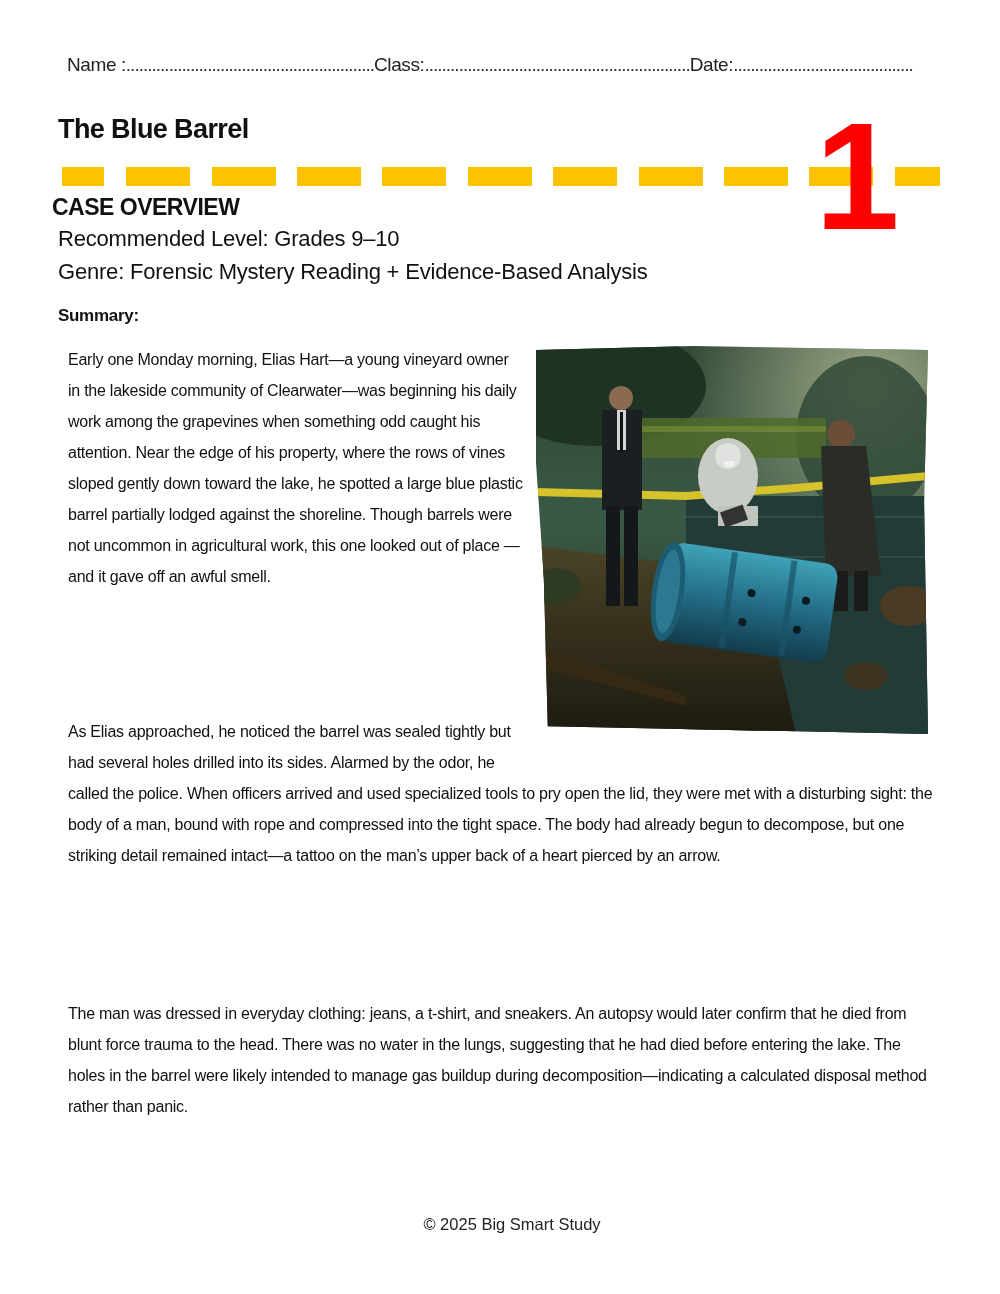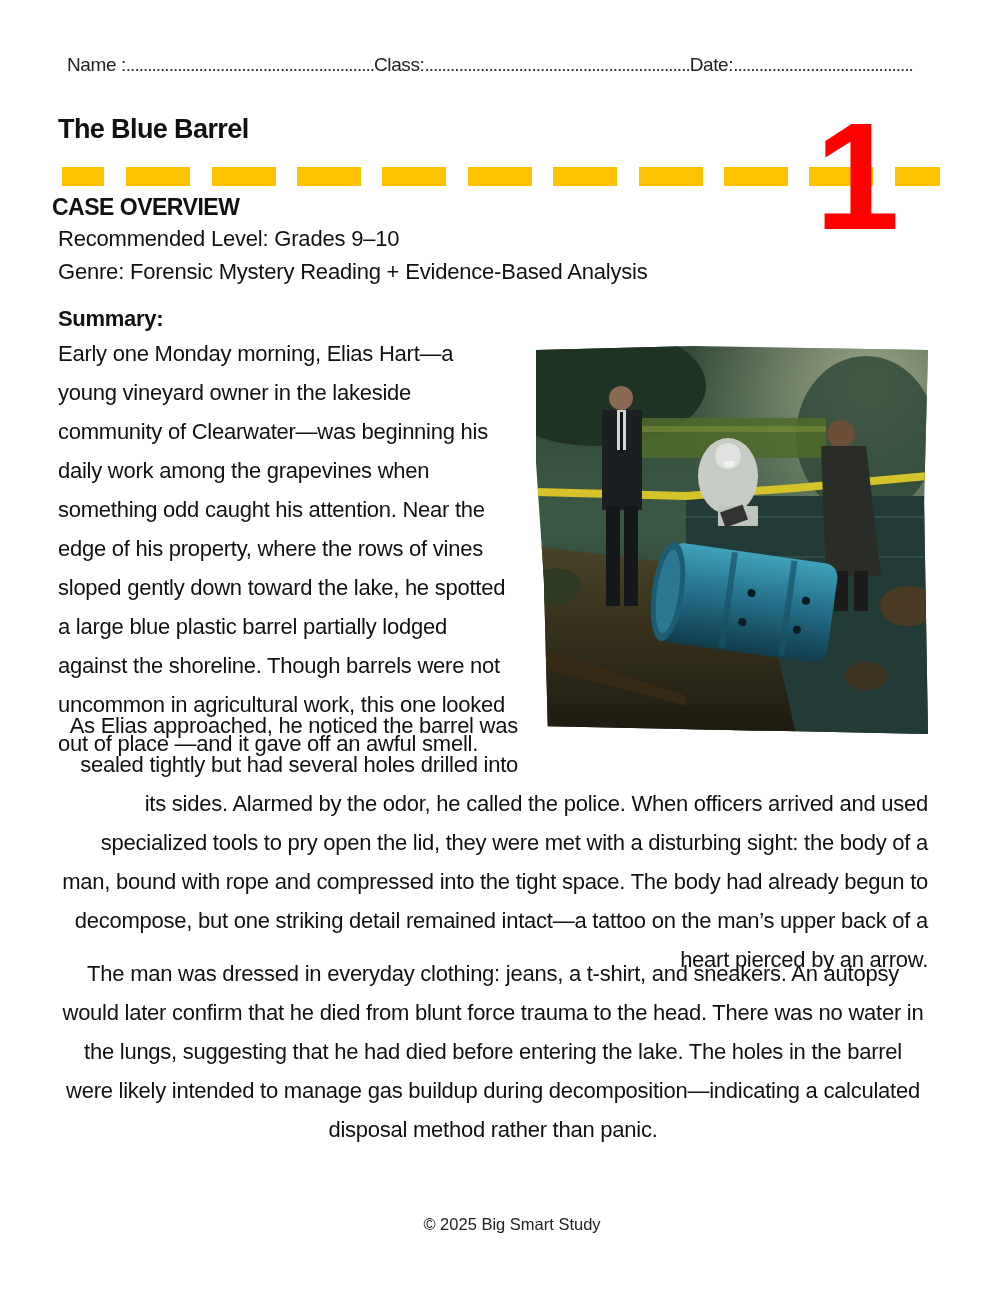--- a/index.html
+++ b/index.html
@@ -7,25 +7,25 @@
          font-family: "Liberation Sans", "DejaVu Sans", sans-serif; color: #111; }
   .header-line { position: absolute; left: 67px; top: 54px; width: 880px; height: 26px;
                  font-size: 19px; color: #222; white-space: nowrap; display: flex; align-items: flex-start; letter-spacing: -0.4px; }
   .header-line .dots { letter-spacing: -1px; color: #333; }
   .title { position: absolute; left: 58px; top: 114px; font-size: 27px; font-weight: bold; letter-spacing: -0.6px; margin: 0; }
   .dash-row { position: absolute; left: 62px; top: 167px; height: 19px; width: 878px; }
   .dash { position: absolute; top: 0; height: 19px; background: #FDC300; }
   .big-number { position: absolute; left: 815px; top: 100px; font-size: 152px; font-weight: bold; color: #FF0000; line-height: 1; }
   .case-overview { position: absolute; left: 52px; top: 194px; font-size: 23px; font-weight: bold; letter-spacing: -0.5px; margin: 0; }
   .meta { position: absolute; left: 58px; font-size: 22px; letter-spacing: -0.2px; }
-  .summary-label { position: absolute; left: 58px; top: 306px; font-size: 22px; font-weight: bold; letter-spacing: -0.3px; }
-  .para { position: absolute; left: 58px; font-size: 22px; line-height: 39px; letter-spacing: -0.25px; margin: 0; }
+  .summary-label { position: absolute; left: 58px; top: 306px; font-size: 17px; font-weight: bold; letter-spacing: -0.3px; }
+  .para { position: absolute; left: 58px; font-size: 16px; line-height: 31px; letter-spacing: -0.25px; margin: 10px; }
   .para-1 { top: 334px; width: 455px; }
-  .para-2 { top: 706px; width: 870px; text-align: right; }
-  .para-3 { top: 954px; width: 870px; text-align: center; }
+  .para-2 { top: 706px; width: 870px; }
+  .para-3 { top: 988px; width: 870px; }
   .scene { position: absolute; left: 536px; top: 346px; width: 392px; height: 388px; overflow: hidden;
            clip-path: polygon(0% 1%, 40% 0%, 100% 1%, 99% 40%, 100% 100%, 3% 98%, 2% 60%, 0% 30%); }
   .footer { position: absolute; left: 0; width: 1000px; top: 1215px; text-align: center; font-size: 16.5px; color: #222; padding-left: 12px; }
   .float-spacer { float: right; width: 420px; height: 415px; }
 </style>
 </head>
 <body>
 
 <div class="header-line">
   <span>Name :</span>

